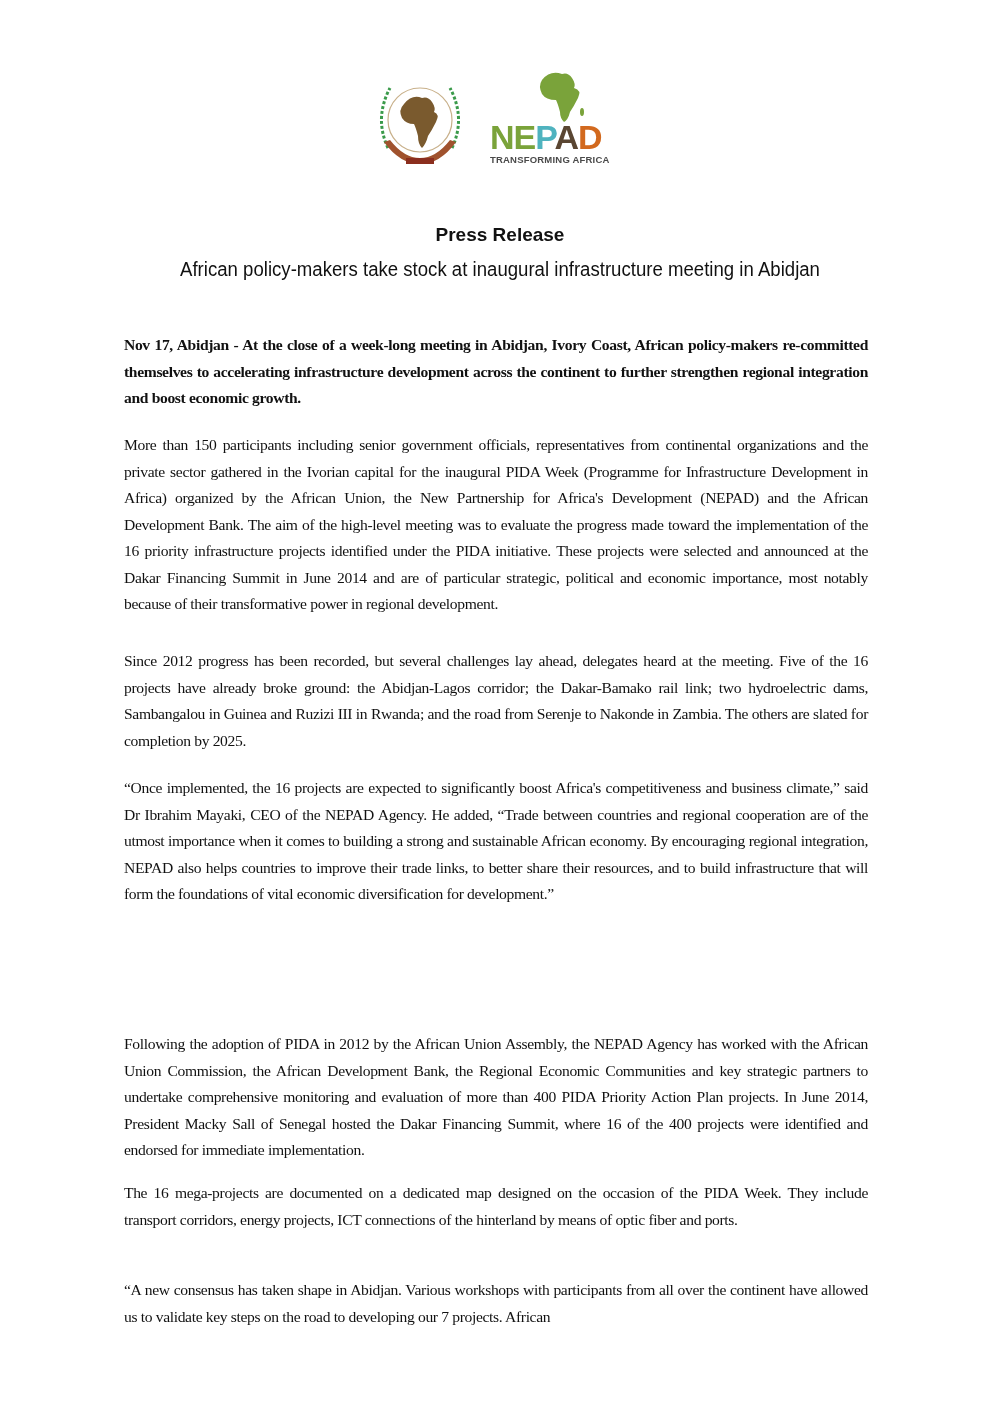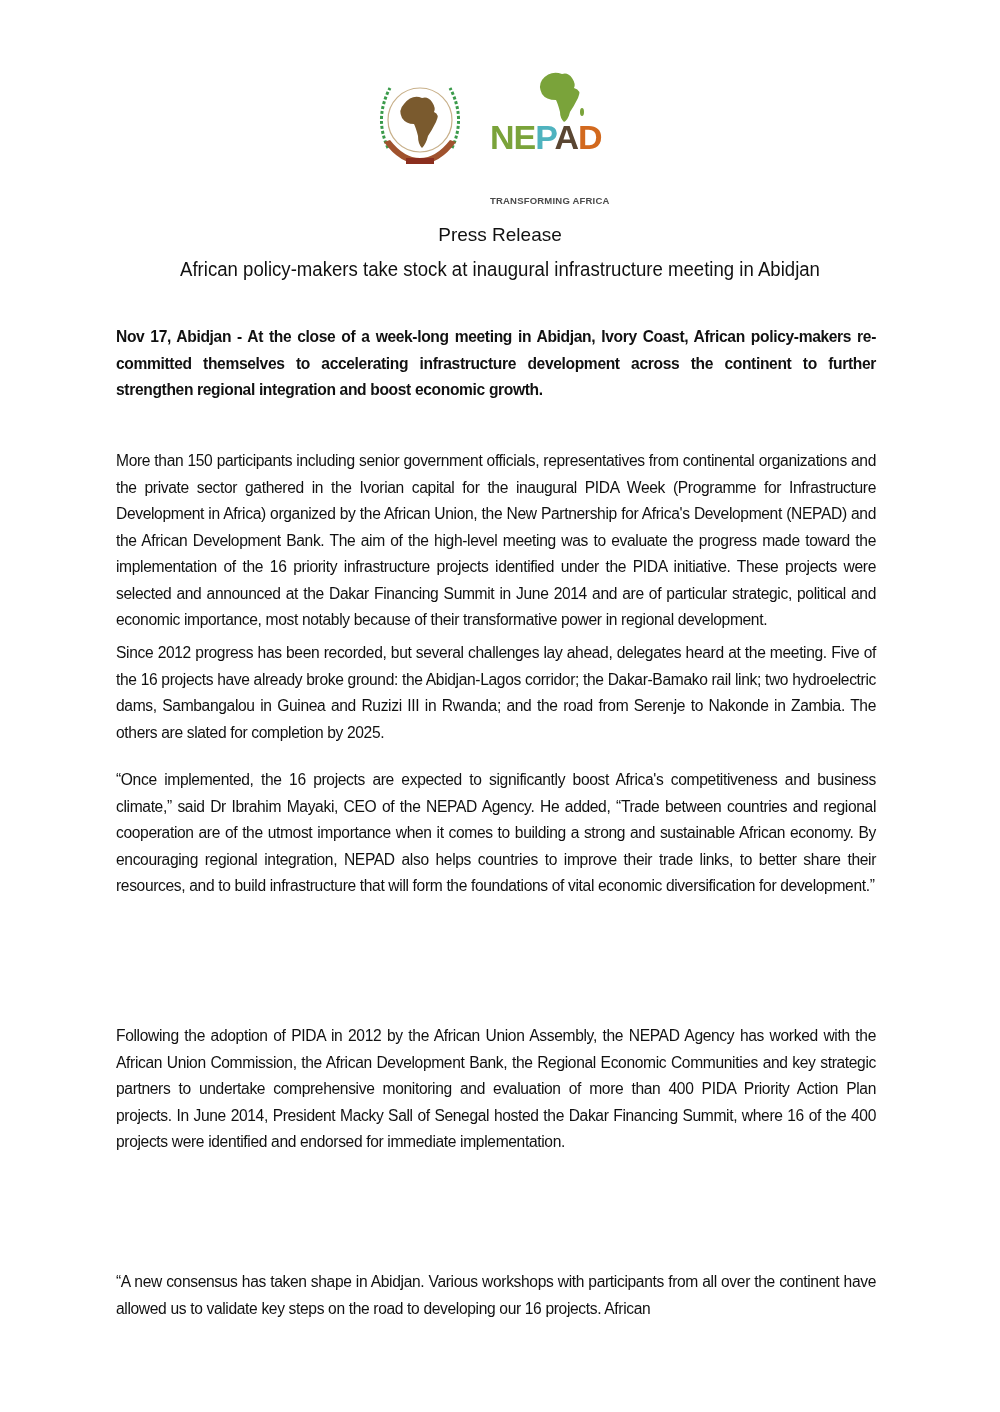--- a/index.html
+++ b/index.html
@@ -2,26 +2,26 @@
 <html><head>
 <meta charset="utf-8">
 <style>
   html, body { margin: 0; padding: 0; background: #ffffff; }
   body { width: 1000px; height: 1412px; position: relative; overflow: hidden; }
   .page { position: absolute; left: 0; top: 0; width: 994px; height: 1412px; background: #fff; }
   .logos { position: absolute; left: 370px; top: 68px; width: 270px; height: 110px; }
   .au-logo { position: absolute; left: 0; top: 10px; width: 100px; height: 90px; }
   .nepad-logo { position: absolute; left: 120px; top: 0; width: 150px; height: 105px; }
   .nepad-word { position: absolute; left: 0; top: 52px; font-family: "Liberation Sans", sans-serif; font-weight: bold; font-size: 34px; letter-spacing: -1px; line-height: 1; }
-  .nepad-tag { position: absolute; left: 0; top: 86px; font-family: "Liberation Sans", sans-serif; font-weight: bold; font-size: 9.5px; color: #4a4a4a; letter-spacing: 0.2px; white-space: nowrap; margin-top: 41px; }
+  .nepad-tag { position: absolute; left: 0; top: 86px; font-family: "Liberation Sans", sans-serif; font-weight: bold; font-size: 9.5px; color: #4a4a4a; letter-spacing: 0.2px; white-space: nowrap; }
   .head { position: absolute; left: 0; width: 1000px; text-align: center; font-family: "Liberation Sans", sans-serif; color: #111; }
-  .h-press { top: 224px; font-size: 19px; }
+  .h-press { top: 224px; font-size: 19px; font-weight: bold; }
   .h-title { top: 258px; font-size: 20px; transform: scaleX(0.93); }
   .body-text { position: absolute; left: 112px; width: 768px; font-family: "Liberation Sans", sans-serif; font-size: 15.6px; line-height: 26.5px; color: #111; text-align: justify; letter-spacing: -0.35px; }
-  .p { margin: 4px; }
+  .p { margin: 12px; font-family: Liberation Serif, serif; }
   .lead { font-weight: bold; }
 </style>
 </head>
 <body>
 
 <div class="page">
 
   <div class="logos">
     <svg class="au-logo" viewBox="0 0 100 90">
       <path d="M18 70 Q4 40 20 10" fill="none" stroke="#3a9a4a" stroke-width="3" stroke-dasharray="3 2"></path>
@@ -43,29 +43,32 @@
       <div class="nepad-tag">TRANSFORMING AFRICA</div>
     </div>
   </div>
 
   <div class="head h-press">Press Release</div>
   <div class="head h-title">African policy-makers take stock at inaugural infrastructure meeting in Abidjan</div>
 
   <div class="body-text" style="top:320px">
     <p class="p lead">Nov 17, Abidjan - At the close of a week-long meeting in Abidjan, Ivory Coast, African policy-makers re-committed themselves to accelerating infrastructure development across the continent to further strengthen regional integration and boost economic growth.</p>
   </div>
-  <div class="body-text" style="top:444px">
+  <div class="body-text" style="top:420px">
     <p class="p">More than 150 participants including senior government officials, representatives from continental organizations and the private sector gathered in the Ivorian capital for the inaugural PIDA Week (Programme for Infrastructure Development in Africa) organized by the African Union, the New Partnership for Africa's Development (NEPAD) and the African Development Bank. The aim of the high-level meeting was to evaluate the progress made toward the implementation of the 16 priority infrastructure projects identified under the PIDA initiative. These projects were selected and announced at the Dakar Financing Summit in June 2014 and are of particular strategic, political and economic importance, most notably because of their transformative power in regional development.</p>
   </div>
   <div class="body-text" style="top:636px">
     <p class="p">Since 2012 progress has been recorded, but several challenges lay ahead, delegates heard at the meeting. Five of the 16 projects have already broke ground: the Abidjan-Lagos corridor; the Dakar-Bamako rail link; two hydroelectric dams, Sambangalou in Guinea and Ruzizi III in Rwanda; and the road from Serenje to Nakonde in Zambia. The others are slated for completion by 2025.</p>
   </div>
   <div class="body-text" style="top:763px">
     <p class="p">“Once implemented, the 16 projects are expected to significantly boost Africa's competitiveness and business climate,” said Dr Ibrahim Mayaki, CEO of the NEPAD Agency. He added, “Trade between countries and regional cooperation are of the utmost importance when it comes to building a strong and sustainable African economy. By encouraging regional integration, NEPAD also helps countries to improve their trade links, to better share their resources, and to build infrastructure that will form the foundations of vital economic diversification for development.”</p>
   </div>
   <div class="body-text" style="top:1019px">
     <p class="p">Following the adoption of PIDA in 2012 by the African Union Assembly, the NEPAD Agency has worked with the African Union Commission, the African Development Bank, the Regional Economic Communities and key strategic partners to undertake comprehensive monitoring and evaluation of more than 400 PIDA Priority Action Plan projects. In June 2014, President Macky Sall of Senegal hosted the Dakar Financing Summit, where 16 of the 400 projects were identified and endorsed for immediate implementation.</p>
   </div>
+  <div class="body-text" style="top:1168px">
+    <p class="p">The 16 mega-projects are documented on a dedicated map designed on the occasion of the PIDA Week. They include transport corridors, energy projects, ICT connections of the hinterland by means of optic fiber and ports.</p>
+  </div>
   <div class="body-text" style="top:1265px">
-    <p class="p">“A new consensus has taken shape in Abidjan. Various workshops with participants from all over the continent have allowed us to validate key steps on the road to developing our 16 projects. African</p>
+    <p class="p">“A new consensus has taken shape in Abidjan. Various workshops with participants from all over the continent have allowed us to validate key steps on the road to developing our 7 projects. African</p>
   </div>
 
 </div>
 
 </body></html>

